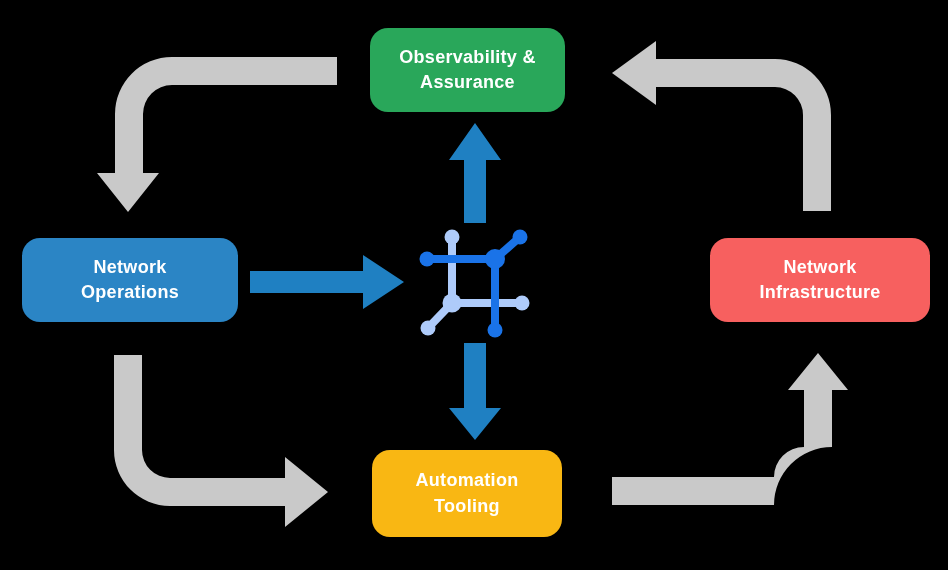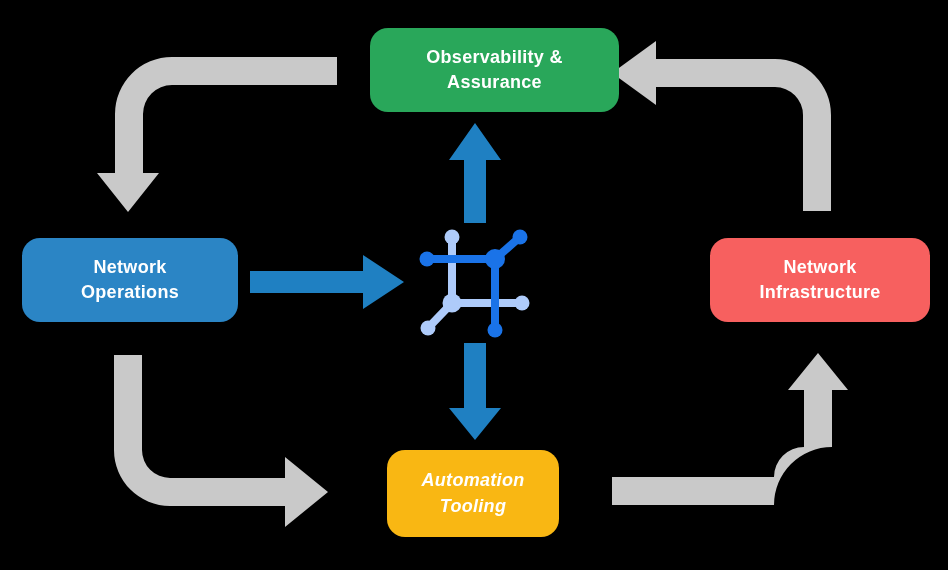--- a/index.html
+++ b/index.html
@@ -27,24 +27,24 @@
     align-items: center;
     justify-content: center;
     text-align: center;
     color: #ffffff;
     font-size: 18px;
     font-weight: 600;
     line-height: 1.4;
     letter-spacing: 0.3px;
     white-space: pre-line;
   }
-  .node-observability   { left: 370px; top: 28px;  width: 249px; height: 84px; }
+  .node-observability   { left: 370px; top: 28px;  width: 195px; height: 84px; }
   .node-operations      { left: 22px;  top: 238px; width: 216px; height: 84px; }
   .node-infrastructure  { left: 710px; top: 238px; width: 220px; height: 84px; }
-  .node-automation      { left: 387px; top: 450px; width: 172px; height: 87px; font-style: italic; }
+  .node-automation      { left: 372px; top: 450px; width: 190px; height: 87px; }
 </style>
 </head>
 <body>
 
 <div class="stage">
 
   <svg class="layer" width="948" height="570" viewBox="0 0 948 570">
 
     <path d="M 337 57 L 172 57 A 57 57 0 0 0 115 114 L 115 173 L 97 173 L 128 212 L 159 173 L 143 173 L 143 114 A 29 29 0 0 1 172 85 L 337 85 Z" fill="#c9c9c9"></path>
 

